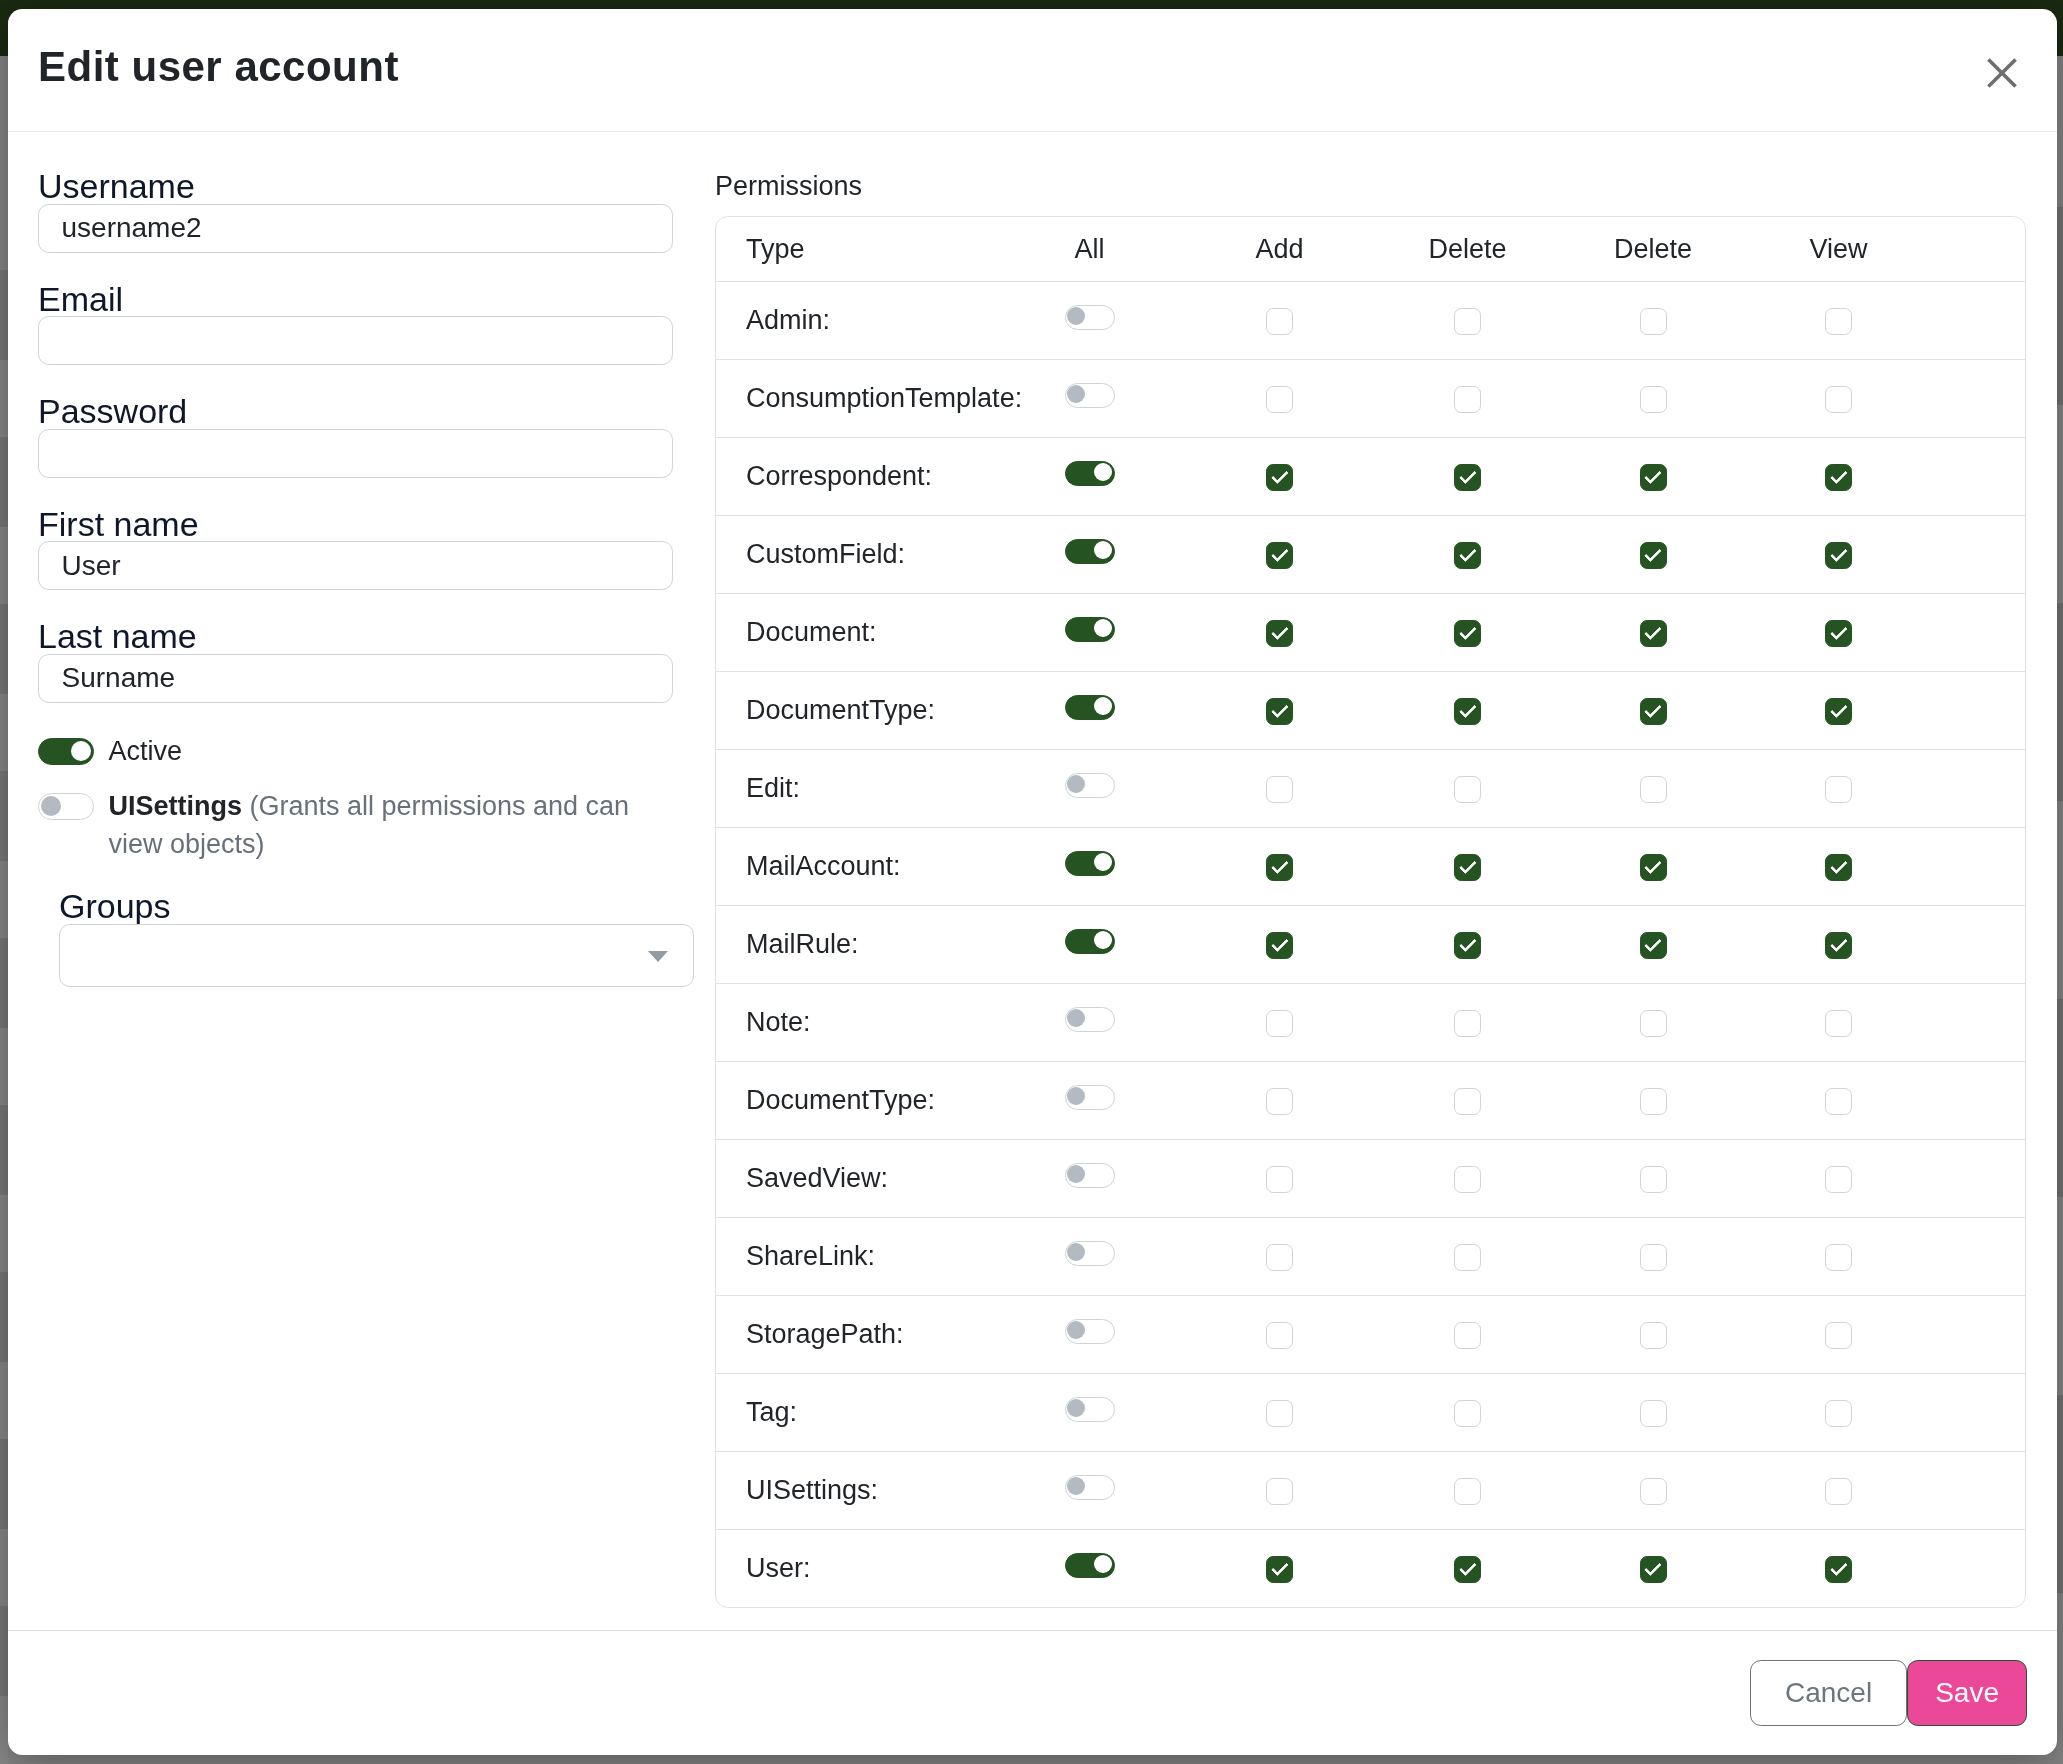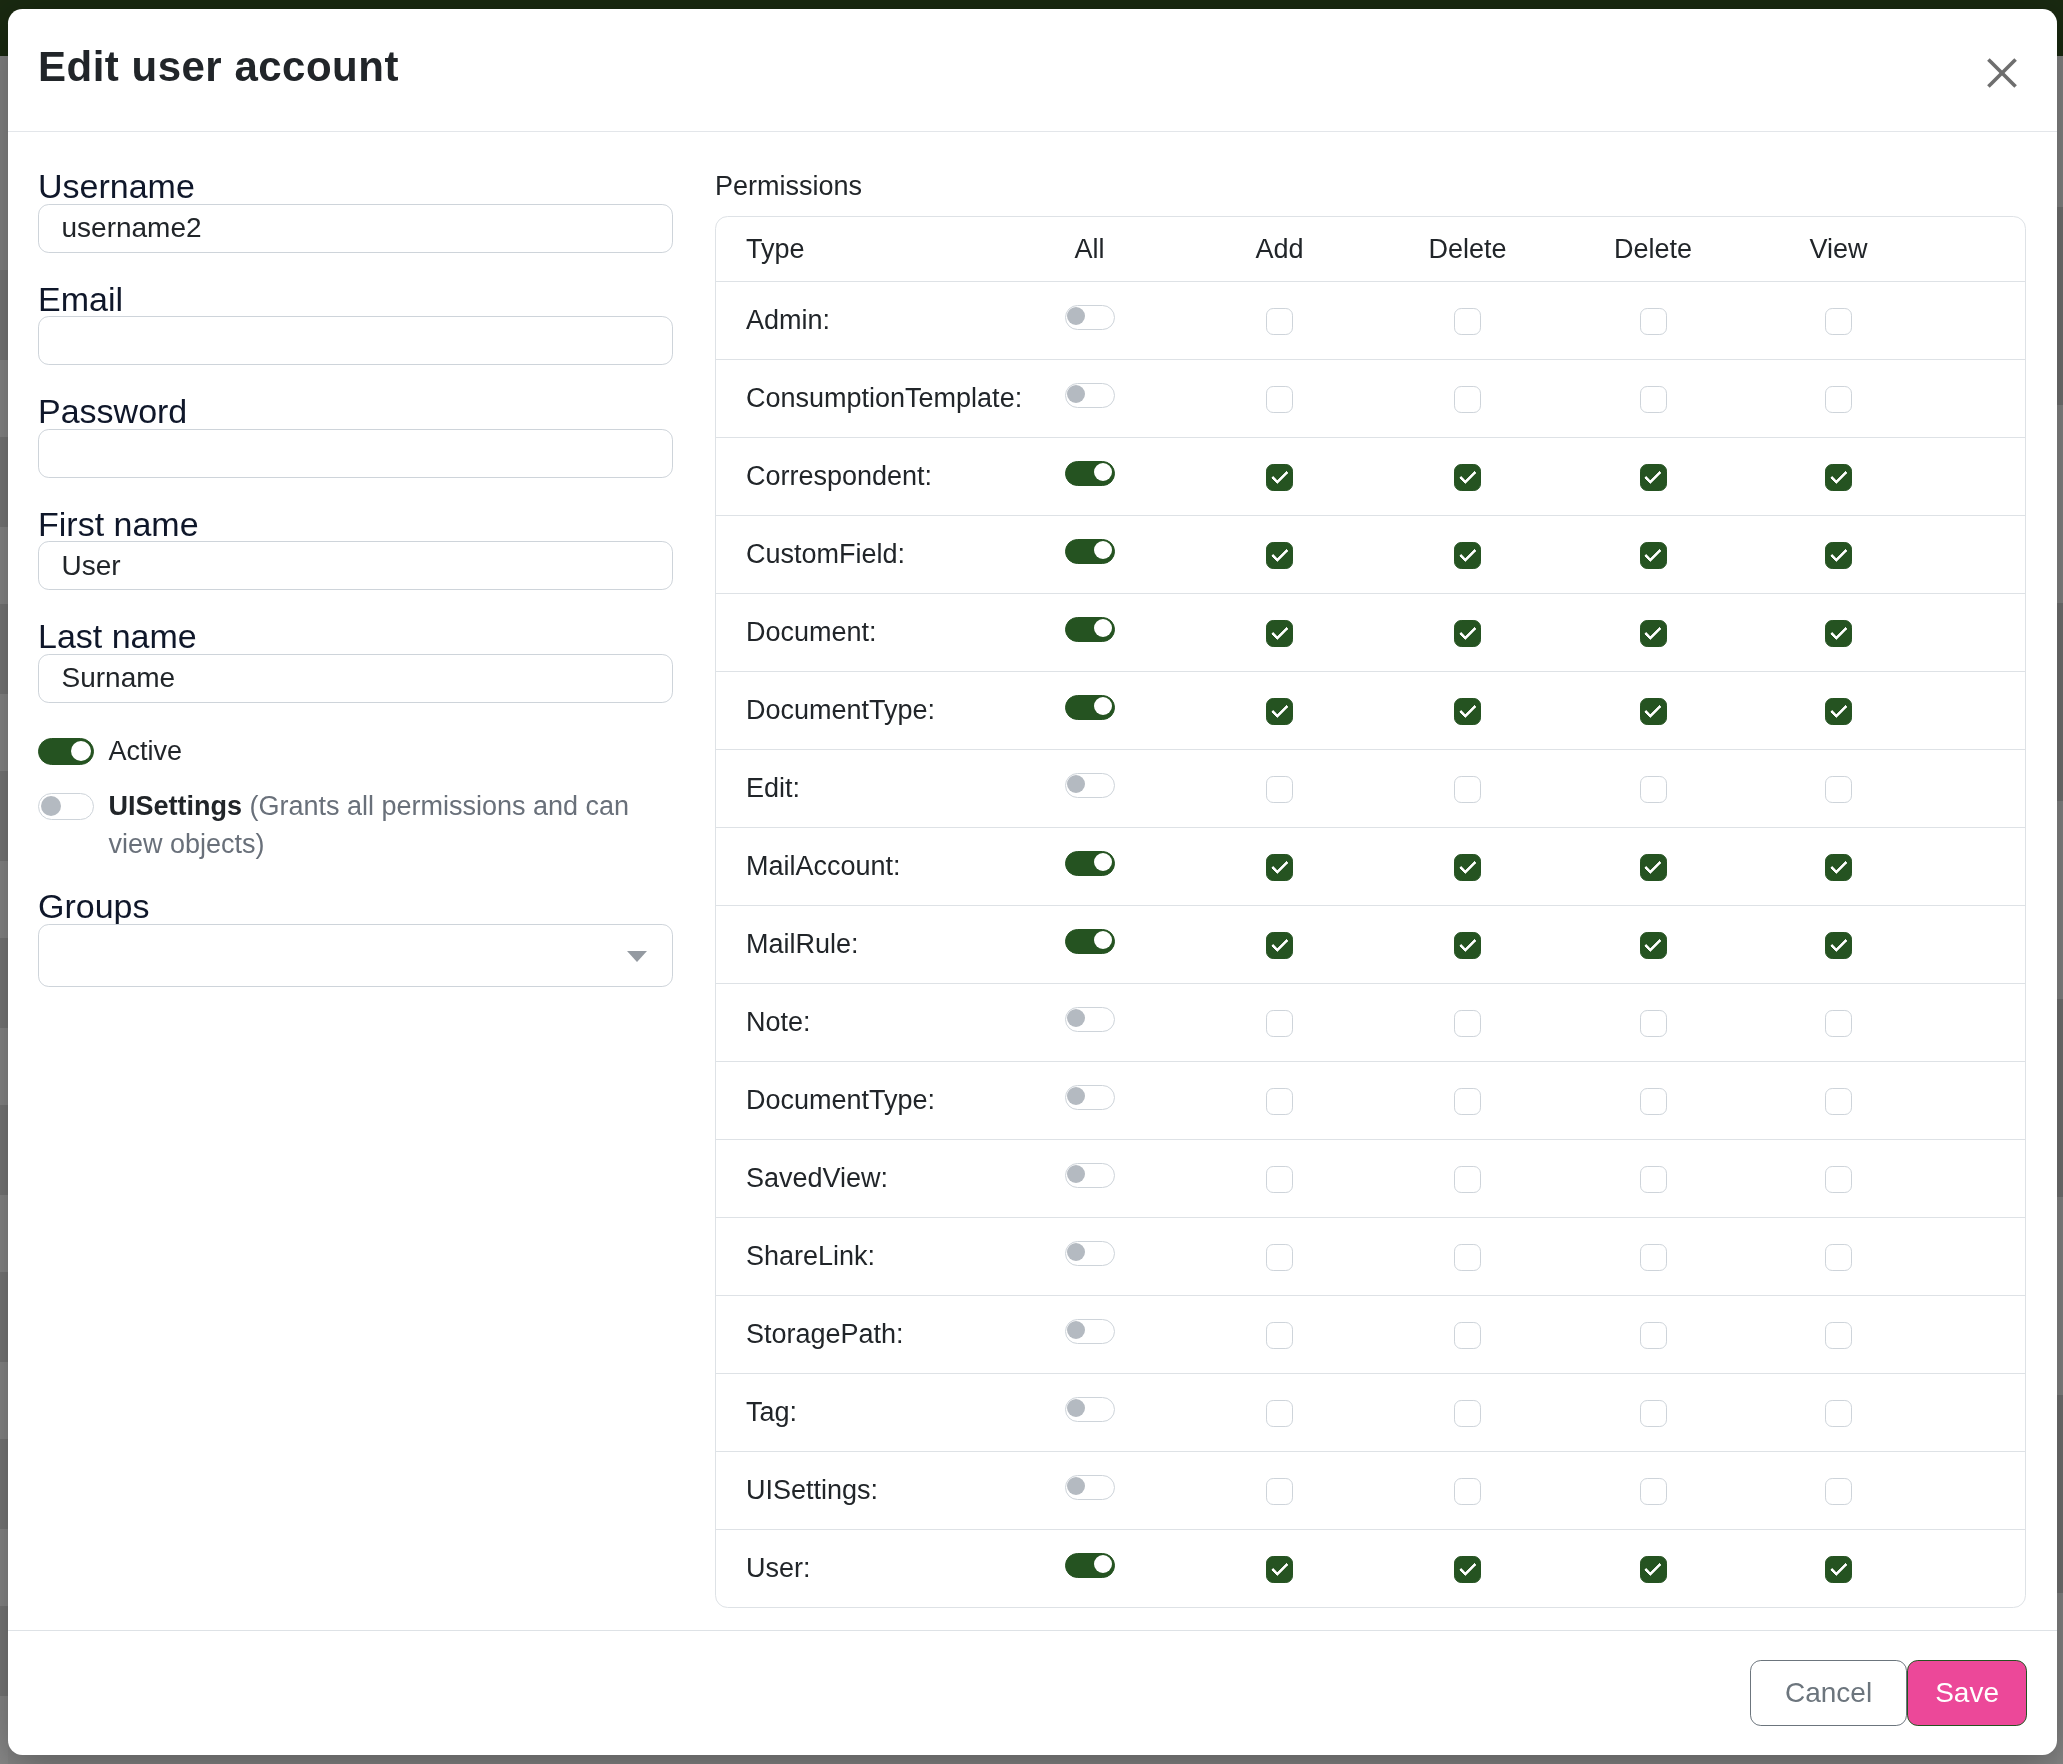--- a/index.html
+++ b/index.html
@@ -41,21 +41,21 @@
   .switch.lg{width:56px;height:27px;border-radius:13.5px;}
   .switch.lg::after{width:20px;height:20px;}
 
   .active-row{display:flex;align-items:center;gap:14.4px;margin-top:25px;}
   .active-row .lbl{font-size:27px;}
   .superuser-row{display:flex;align-items:flex-start;gap:14.4px;margin-top:20px;}
   .superuser-row .switch{margin-top:6.3px;}
   .superuser-text{font-size:27px;line-height:38px;width:540px;}
   .superuser-name{font-weight:600;}
   .superuser-hint{color:#69707a;}
-  .groups-block{margin-top:30px;}
+  .groups-block{margin-top:30px;margin-left:21px;}
   .select-box{box-sizing:border-box;position:relative;width:635px;height:63px;border:1.8px solid #ced4da;
     border-radius:10.8px;background:#fff;cursor:pointer;}
   .caret{position:absolute;right:25px;top:26px;width:0;height:0;border-left:10px solid transparent;
     border-right:10px solid transparent;border-top:11.7px solid #949aa1;}
 
   
   .perm-col{position:absolute;left:707px;top:40px;width:1312px;}
   .perm-label{display:block;font-size:27px;line-height:27px;margin-bottom:16px;}
   table.perm{border-collapse:separate;border-spacing:0;width:1311px;table-layout:fixed;
     border:1.8px solid #dee2e6;border-radius:12.6px;}

